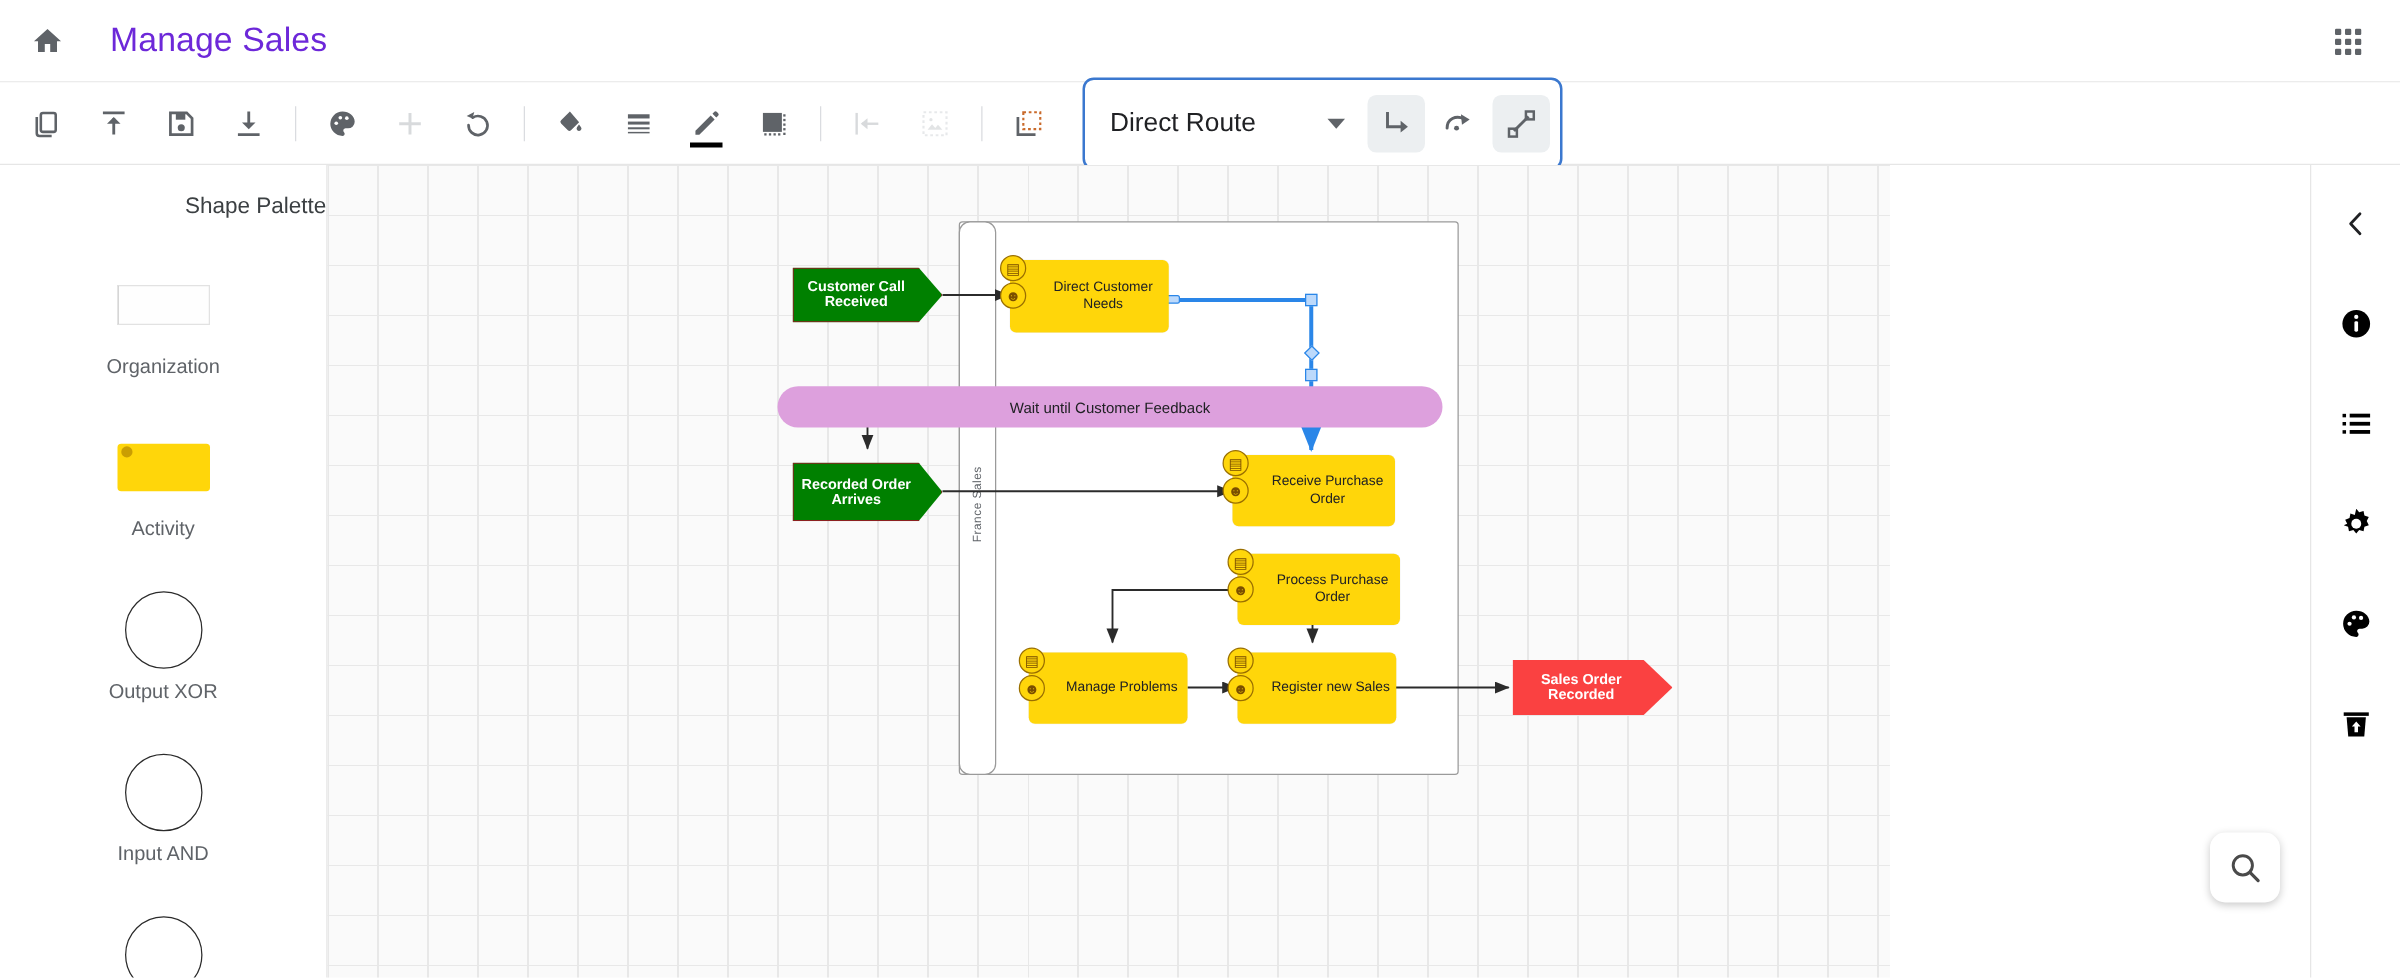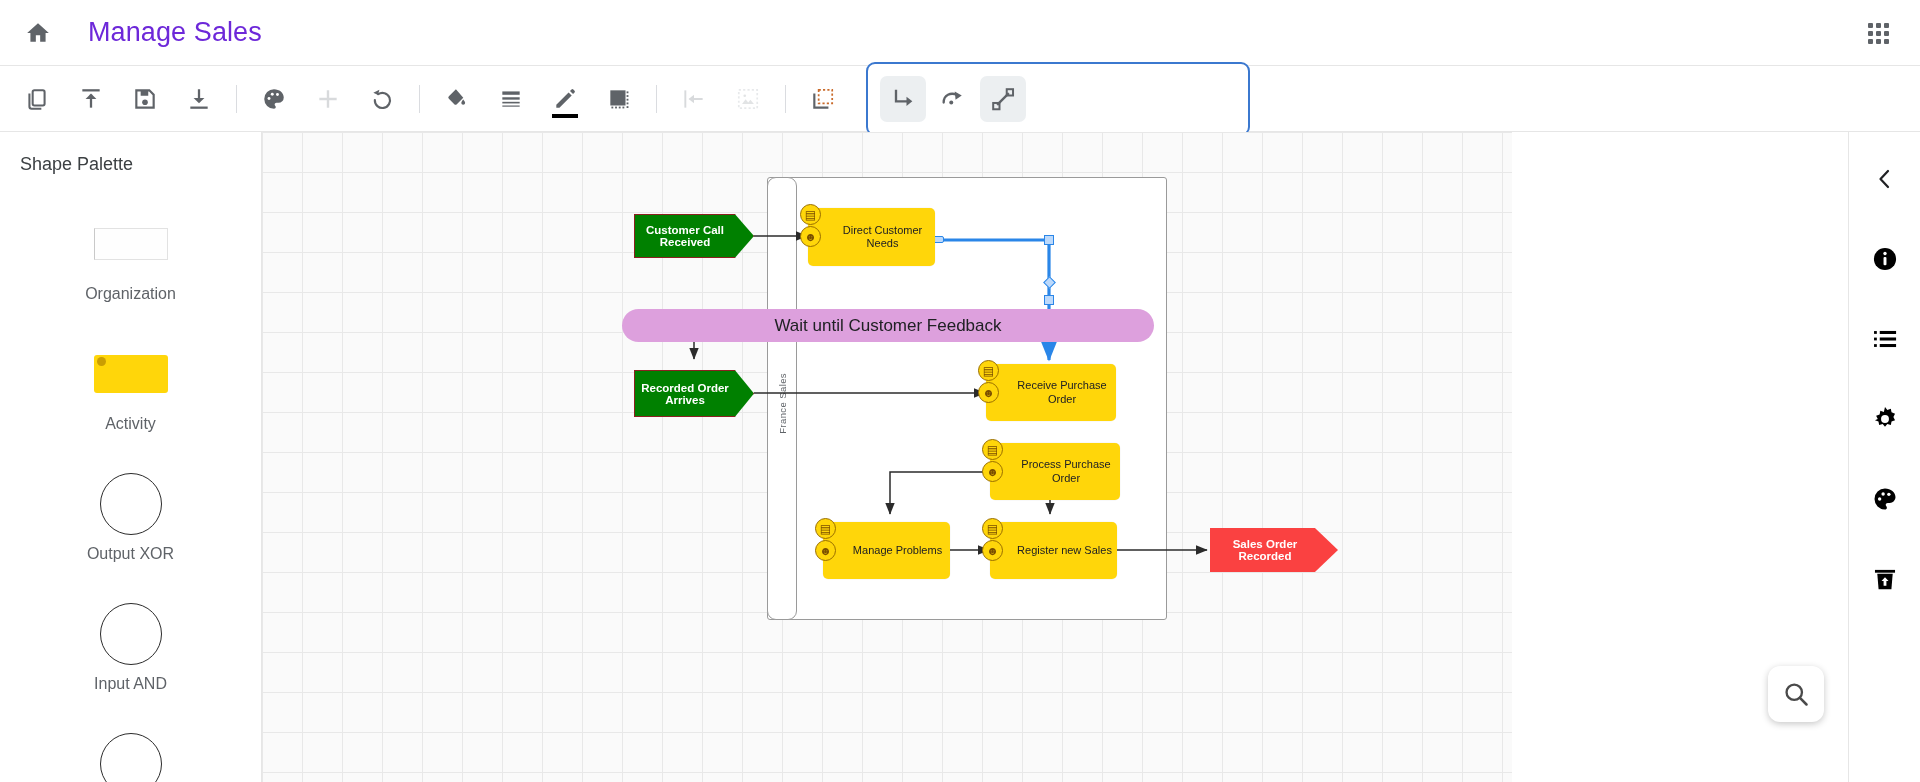--- a/index.html
+++ b/index.html
@@ -114,21 +114,21 @@
   
   .palette {
     position: absolute; left: 0; top: 132px;
     width: 262px; height: 650px;
     background: #ffffff;
     border-right: 1px solid #e6e6e6;
     overflow: hidden;
   }
   .palette-title {
     font-size: 18px; color: #3c4043;
-    margin: 22px 0 0 20px; font-weight: 400;
+    margin: 22px 0 0 20px; font-weight: 400; text-align: right;
   }
   .palette-grid {
     display: grid;
     grid-template-columns: 1fr;
     margin-top: 14px;
   }
   .pal-cell {
     height: 130px;
     display: flex; flex-direction: column;
     align-items: center; justify-content: center;
@@ -247,21 +247,21 @@
     clip-path: polygon(0 0, 82% 0, 100% 50%, 82% 100%, 0 100%);
     color: #ffffff;
     font-size: 11.5px;
     font-weight: 700;
     padding-right: 18px;
     text-align: center;
   }
   .wait-bar {
     background: #dda0dd;
     border-radius: 17px;
-    font-size: 17px;
+    font-size: 12px;
     color: #202124;
   }
 
   svg.edges {
     position: absolute; left: 0; top: 0;
     width: 1250px; height: 650px;
     pointer-events: none;
   }
 
   
@@ -461,20 +461,24 @@
     <svg width="26" height="26" viewBox="0 0 24 24">
       <path d="M4 4v12h12" fill="none" stroke="#c96a2a" stroke-width="1.6" stroke-dasharray="2 2"></path>
       <rect x="8" y="4" width="12" height="12" fill="none" stroke="#5f6368" stroke-width="2"></rect>
       <path d="M8 20h12" stroke="#c96a2a" stroke-width="1.6" stroke-dasharray="2 2" fill="none"></path>
     </svg>
   </div>
 
   <div class="tb-sep"></div>
 
   <div class="route-group">
+    <div class="route-select">
+      <span class="route-select-label">Direct Route</span>
+      <span class="caret"></span>
+    </div>
 
     <div class="route-btn active">
       <svg width="28" height="28" viewBox="0 0 24 24">
         <path d="M6 4v10h11" fill="none" stroke="#5f6368" stroke-width="2"></path>
         <path d="M15 10l5 4-5 4z" fill="#5f6368"></path>
       </svg>
     </div>
 
     <div class="route-btn">
       <svg width="28" height="28" viewBox="0 0 24 24">

